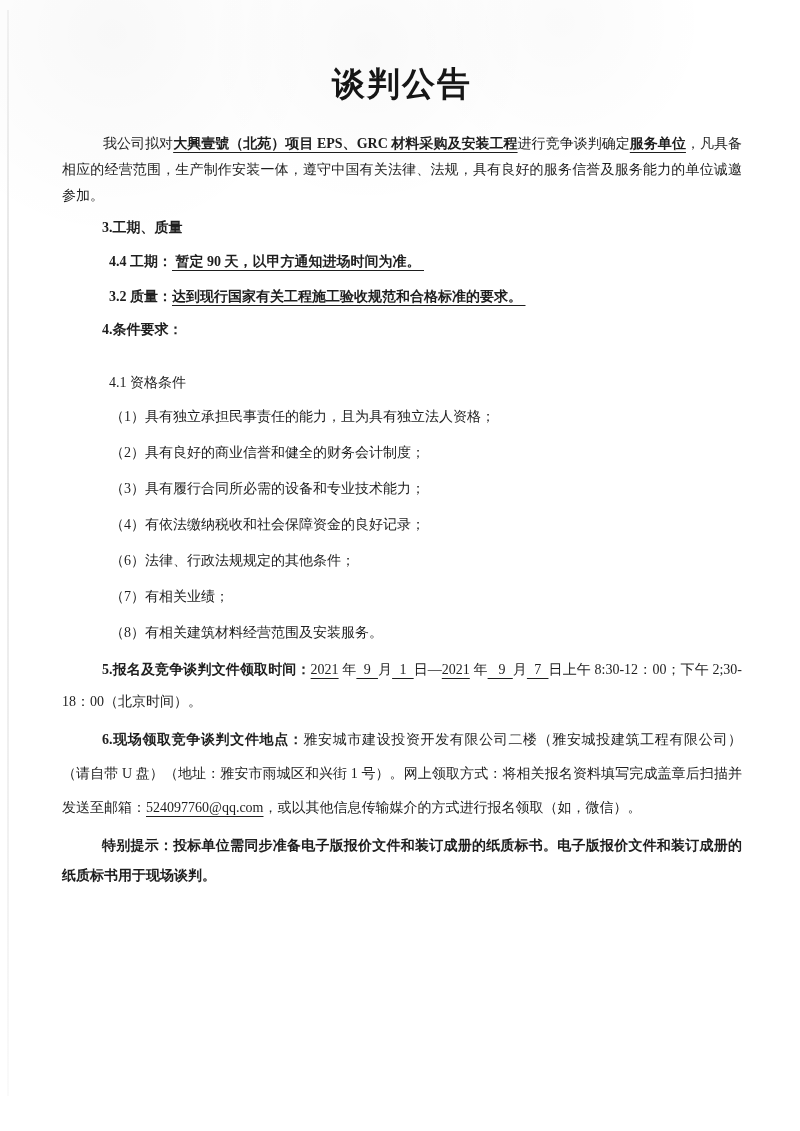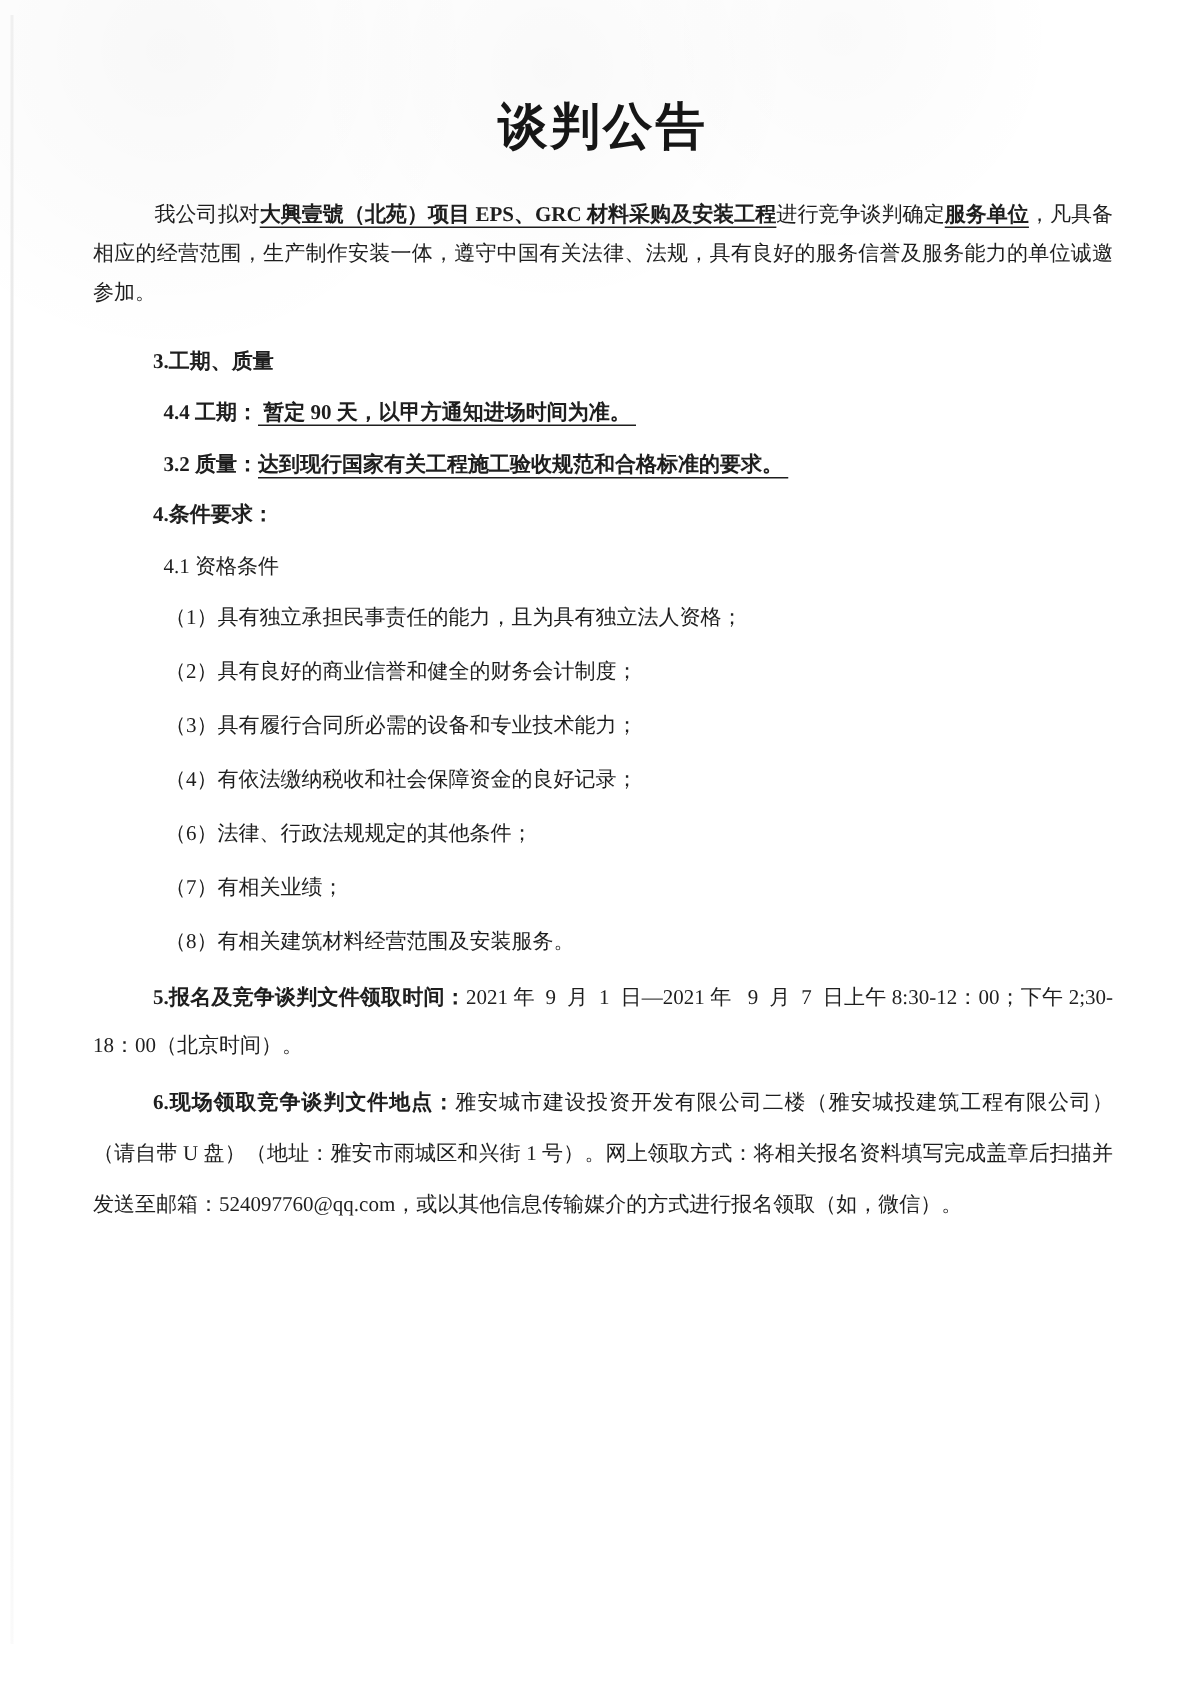--- a/index.html
+++ b/index.html
@@ -25,27 +25,27 @@
   .title{
     font-size:33px;font-weight:bold;text-align:center;
     margin:14px 0 24px 0;letter-spacing:2px;color:#161616;
   }
   .p{font-size:14px;line-height:26px;margin:0;text-align:justify}
   .intro{text-indent:41px}
   .lv1{text-indent:40px}
   .sub{text-indent:47px}
   .cond{text-indent:48px;line-height:30px;margin-top:6px}
   .b{font-weight:bold}
-  .u{text-underline-offset:4px;text-decoration-thickness:1px}
+  .u{text-decoration:underline;text-underline-offset:4px;text-decoration-thickness:1px}
   .bu{font-weight:bold;text-decoration:underline;text-underline-offset:4px;text-decoration-thickness:1px}
-  .item3{margin-top:20px}
+  .item3{margin-top:6px}
   .item31{margin-top:8px}
   .item32{margin-top:9px}
   .item4{margin-top:7px}
-  .item41{margin-top:9px}
+  .item41{margin-top:27px}
   .item5{margin-top:6px;line-height:32px}
   .item6{margin-top:5px;line-height:34px}
   .item7{margin-top:6px;line-height:30px}
   .note{margin-top:6px;line-height:30px}
 </style>
 </head>
 <body>
 
 <div class="page">
   <div class="scan-edge"></div>
@@ -73,15 +73,16 @@
     <p class="p cond">（4）有依法缴纳税收和社会保障资金的良好记录；</p>
     <p class="p cond">（6）法律、行政法规规定的其他条件；</p>
     <p class="p cond">（7）有相关业绩；</p>
     <p class="p cond">（8）有相关建筑材料经营范围及安装服务。</p>
 
     <p class="p lv1 item5"><span class="b">5.报名及竞争谈判文件领取时间：</span><span class="u">2021</span><span> 年</span><span class="u">&nbsp;&nbsp;9&nbsp;&nbsp;</span><span>月</span><span class="u">&nbsp;&nbsp;1&nbsp;&nbsp;</span><span>日—</span><span class="u">2021</span><span> 年</span><span class="u">&nbsp;&nbsp;&nbsp;9&nbsp;&nbsp;</span><span>月</span><span class="u">&nbsp;&nbsp;7&nbsp;&nbsp;</span><span>日上午 8:30-12：00；下午 2;30-18：00（北京时间）。</span></p>
 
     <p class="p lv1 item6"><span class="b">6.现场领取竞争谈判文件地点：</span><span>雅安城市建设投资开发有限公司二楼（雅安城投建筑工程有限公司）（请自带 U 盘）（地址：雅安市雨城区和兴街 1 号）。网上领取方式：将相关报名资料填写完成盖章后扫描并发送至邮箱：</span><span class="u">524097760@qq.com</span><span>，或以其他信息传输媒介的方式进行报名领取（如，微信）。</span></p>
 
 
+    <p class="p lv1 note"><span class="b">特别提示：投标单位需同步准备电子版报价文件和装订成册的纸质标书。电子版报价文件和装订成册的纸质标书用于现场谈判。</span></p>
 
   </div>
 </div>
 
 </body></html>

